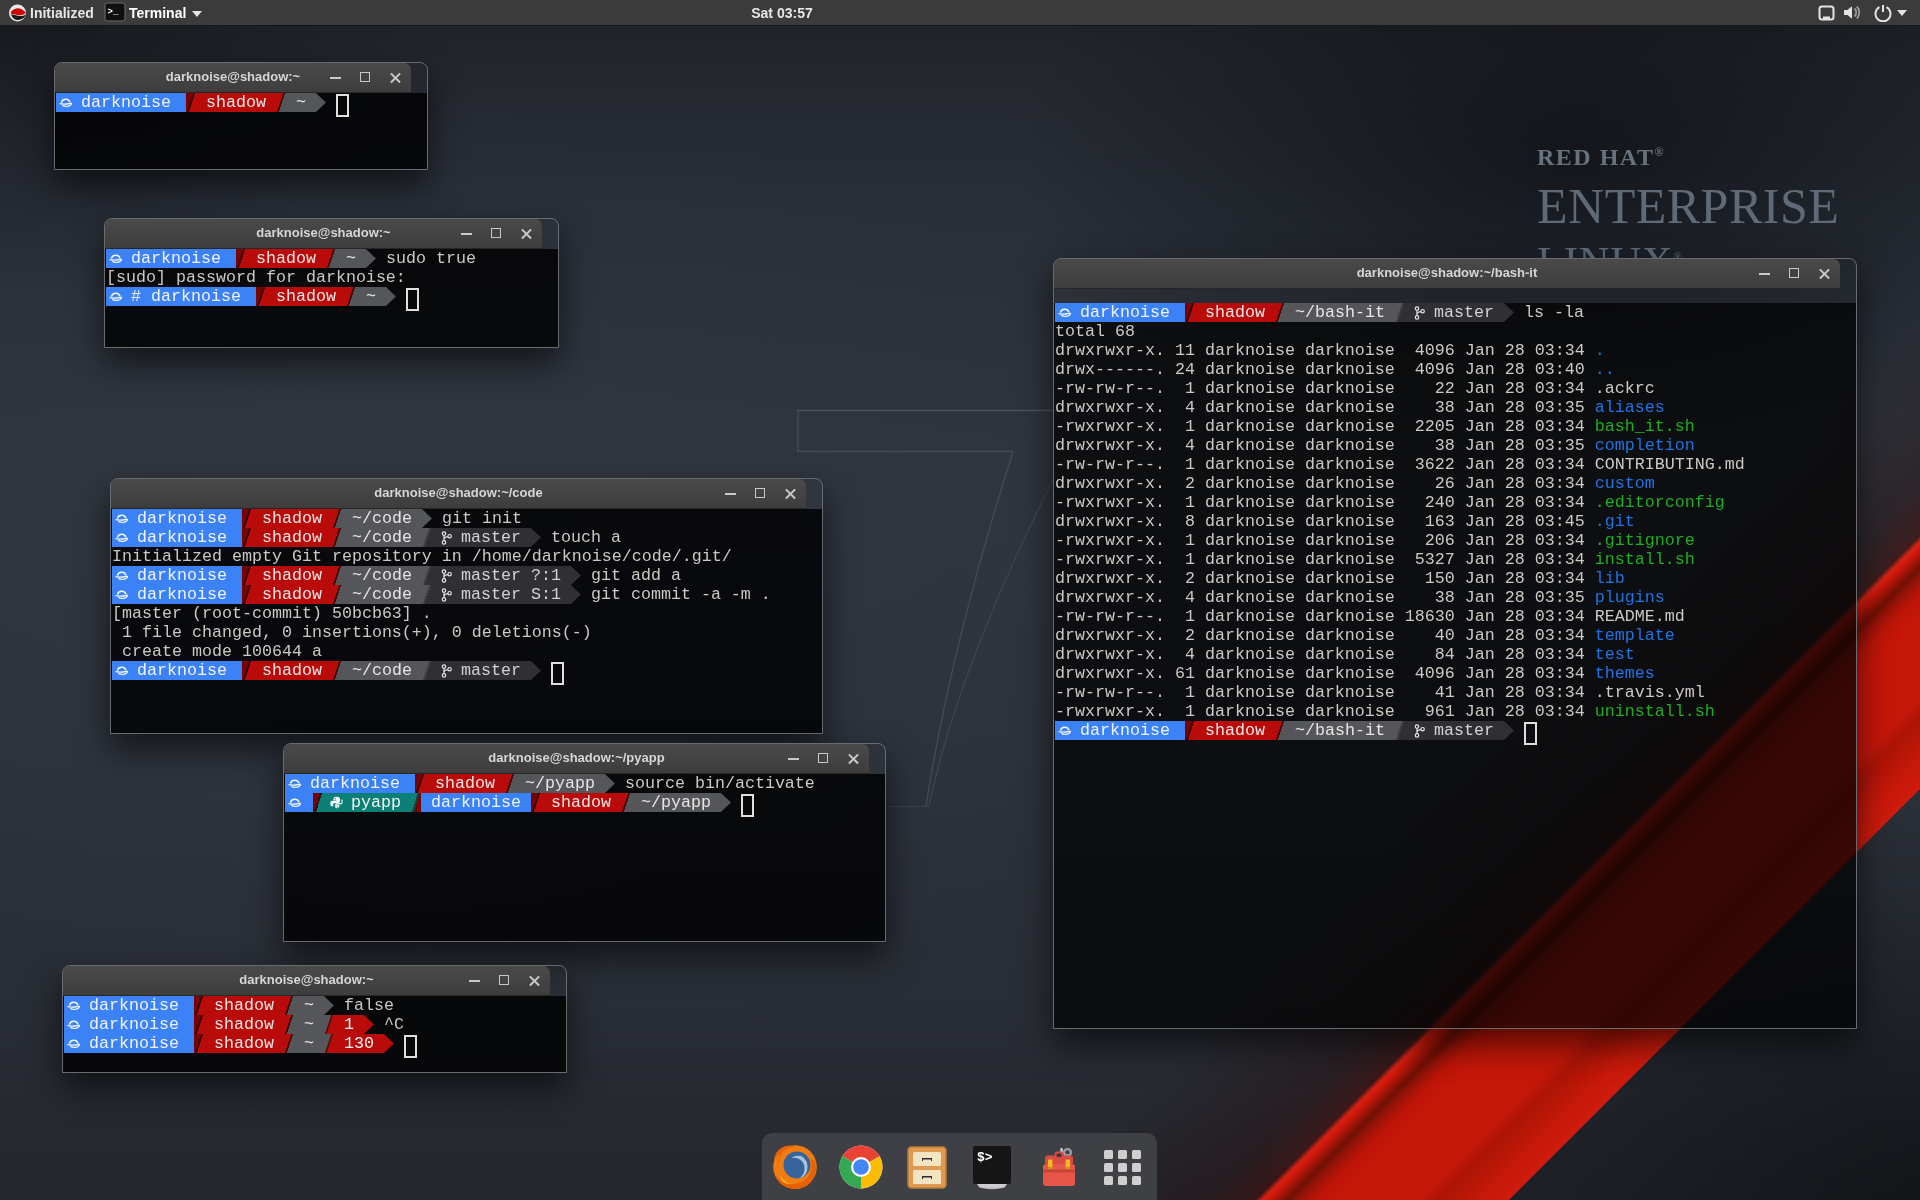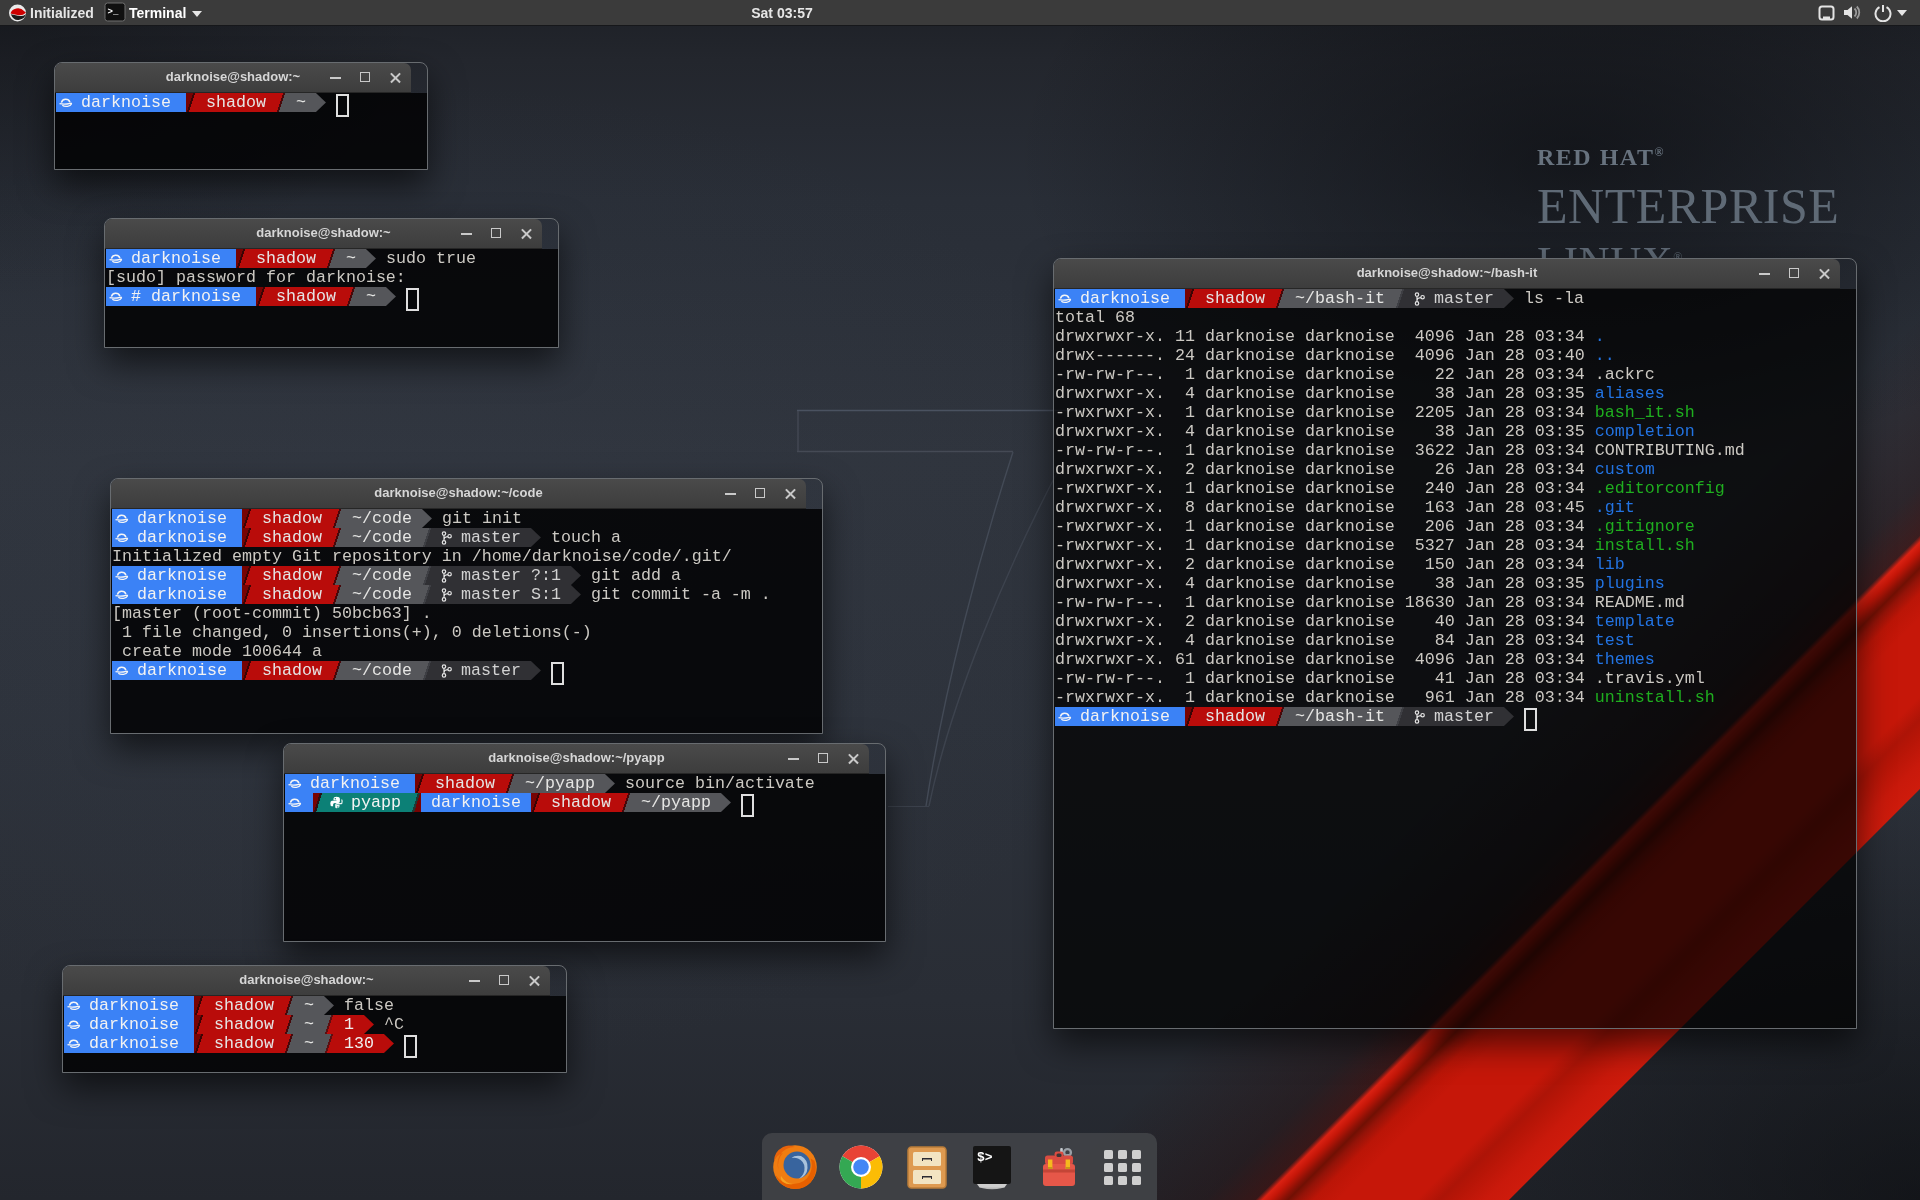--- a/index.html
+++ b/index.html
@@ -230,21 +230,21 @@
 
   <div class="win" style="left:1053px;top:258px;width:802px;height:769px;">
     <div class="tb">
         <div class="t">darknoise@shadow:~/bash-it</div>
       <div class="btns">
           <div class="btn bmin"></div>
           <div class="btn bmax"></div>
           <div class="btn bclo"></div>
         </div>
     </div>
-    <div class="term" style="background:rgba(1,1,2,0.73);">
+    <div class="term" style="background:rgba(1,1,2,0.73);margin-top:14px;">
       <div class="ln"><span class="s1"><svg class="hat" width="14" height="13" viewBox="0 0 14 13">
               <path d="M2.4 6.6 A4.5 4.5 0 0 1 10.9 6.1" fill="none" stroke="#f6f6f6" stroke-width="1.5"></path>
               <path d="M0.5 7.7 Q6 8.7 11.1 7.3 Q12.9 6.8 12.4 8.1 Q11.7 9.9 8.5 10.3 Q5.1 10.7 3.3 9.3" fill="none" stroke="#f6f6f6" stroke-width="1.3"></path>
             </svg><span class="tx">darknoise</span></span><span class="sep p12"></span><span class="s2">shadow</span><span class="sep p23"></span><span class="sg" style="width:110px">~/bash-it</span><span class="sep p34"></span><span class="sm"><svg class="bri" width="11" height="14" viewBox="0 0 11 14">
               <circle cx="3" cy="2.6" r="1.7" fill="none" stroke="#e6e6e6" stroke-width="1.2"></circle>
               <circle cx="8.6" cy="5.2" r="1.7" fill="none" stroke="#e6e6e6" stroke-width="1.2"></circle>
               <circle cx="3" cy="11.4" r="1.7" fill="none" stroke="#e6e6e6" stroke-width="1.2"></circle>
               <path d="M3 4.4 L3 9.6 M3 8.4 Q3.2 6.2 5.4 5.9 L6.9 5.6" fill="none" stroke="#e6e6e6" stroke-width="1.2"></path>
             </svg><span class="tx">master</span></span><span class="ar-m"></span> ls -la</div>
       <div class="ln">total 68</div>

